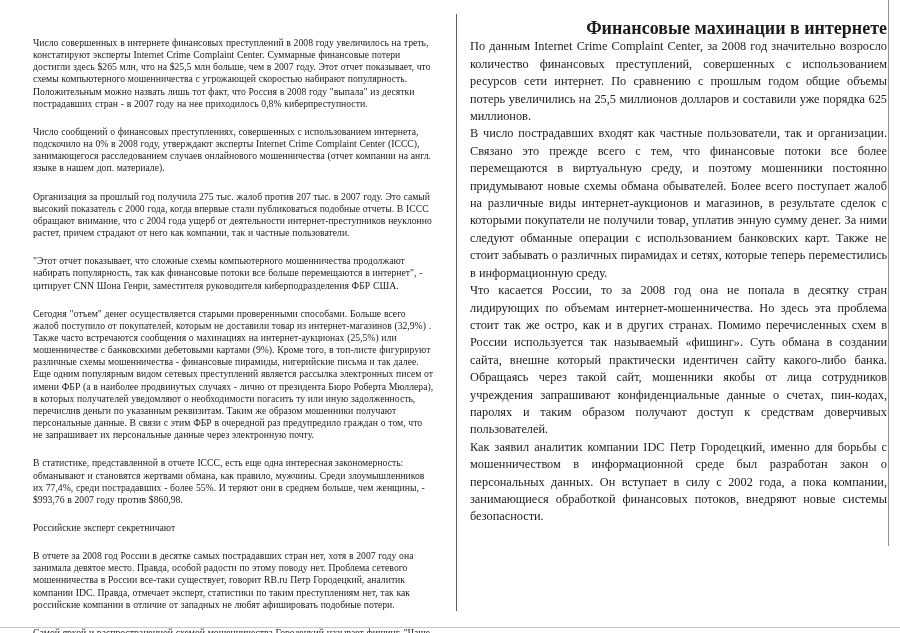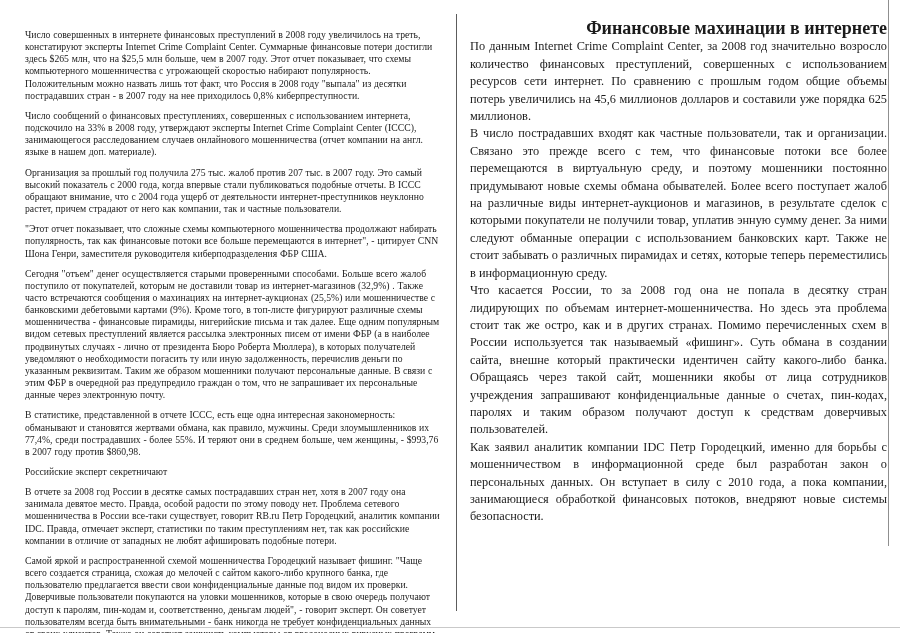--- a/index.html
+++ b/index.html
@@ -14,21 +14,21 @@
   }
   .left-col {
     position: absolute;
     left: 17px; top: 21px;
     width: 433px;
     font-size: 9.7px;
     line-height: 12.15px;
     text-align: left;
     word-spacing: 0.3px;
   }
-  .left-col p { margin: 8px; }
+  .left-col p { margin: 16px; }
   .divider-v {
     position: absolute;
     left: 456px; top: 14px;
     width: 1px; height: 597px;
     background: #5c5c5c;
   }
   .right-col {
     position: absolute;
     left: 470px; top: 20px;
     width: 417px;
@@ -54,35 +54,35 @@
     left: 0; top: 627px;
     width: 900px; height: 1px;
     background: #c9c9c9;
   }
 </style>
 </head>
 <body>
 
 <div class="left-col">
   <p>Число совершенных в интернете финансовых преступлений в 2008 году увеличилось на треть, констатируют эксперты Internet Crime Complaint Center. Суммарные финансовые потери достигли здесь $265 млн, что на $25,5 млн больше, чем в 2007 году. Этот отчет показывает, что схемы компьютерного мошенничества с угрожающей скоростью набирают популярность. Положительным можно назвать лишь тот факт, что Россия в 2008 году "выпала" из десятки пострадавших стран - в 2007 году на нее приходилось 0,8% киберпреступности.</p>
-  <p>Число сообщений о финансовых преступлениях, совершенных с использованием интернета, подскочило на 33% в 2008 году, утверждают эксперты Internet Crime Complaint Center (ICCC), занимающегося расследованием случаев онлайнового мошенничества (отчет компании на англ. языке в нашем доп. материале).</p>
+  <p>Число сообщений о финансовых преступлениях, совершенных с использованием интернета, подскочило на 0% в 2008 году, утверждают эксперты Internet Crime Complaint Center (ICCC), занимающегося расследованием случаев онлайнового мошенничества (отчет компании на англ. языке в нашем доп. материале).</p>
   <p>Организация за прошлый год получила 275 тыс. жалоб против 207 тыс. в 2007 году. Это самый высокий показатель с 2000 года, когда впервые стали публиковаться подобные отчеты. В ICCC обращают внимание, что с 2004 года ущерб от деятельности интернет-преступников неуклонно растет, причем страдают от него как компании, так и частные пользователи.</p>
   <p>"Этот отчет показывает, что сложные схемы компьютерного мошенничества продолжают набирать популярность, так как финансовые потоки все больше перемещаются в интернет", - цитирует CNN Шона Генри, заместителя руководителя киберподразделения ФБР США.</p>
   <p>Сегодня "отъем" денег осуществляется старыми проверенными способами. Больше всего жалоб поступило от покупателей, которым не доставили товар из интернет-магазинов (32,9%) . Также часто встречаются сообщения о махинациях на интернет-аукционах (25,5%) или мошенничестве с банковскими дебетовыми картами (9%). Кроме того, в топ-листе фигурируют различные схемы мошенничества - финансовые пирамиды, нигерийские письма и так далее. Еще одним популярным видом сетевых преступлений является рассылка электронных писем от имени ФБР (а в наиболее продвинутых случаях - лично от президента Бюро Роберта Мюллера), в которых получателей уведомляют о необходимости погасить ту или иную задолженность, перечислив деньги по указанным реквизитам. Таким же образом мошенники получают персональные данные. В связи с этим ФБР в очередной раз предупредило граждан о том, что не запрашивает их персональные данные через электронную почту.</p>
   <p>В статистике, представленной в отчете ICCC, есть еще одна интересная закономерность: обманывают и становятся жертвами обмана, как правило, мужчины. Среди злоумышленников их 77,4%, среди пострадавших - более 55%. И теряют они в среднем больше, чем женщины, - $993,76 в 2007 году против $860,98.</p>
   <p>Российские эксперт секретничают</p>
   <p>В отчете за 2008 год России в десятке самых пострадавших стран нет, хотя в 2007 году она занимала девятое место. Правда, особой радости по этому поводу нет. Проблема сетевого мошенничества в России все-таки существует, говорит RB.ru Петр Городецкий, аналитик компании IDC. Правда, отмечает эксперт, статистики по таким преступлениям нет, так как российские компании в отличие от западных не любят афишировать подобные потери.</p>
   <p>Самой яркой и распространенной схемой мошенничества Городецкий называет фишинг. "Чаще всего создается страница, схожая до мелочей с сайтом какого-либо крупного банка, где пользователю предлагается ввести свои конфиденциальные данные под видом их проверки. Доверчивые пользователи покупаются на уловки мошенников, которые в свою очередь получают доступ к паролям, пин-кодам и, соответственно, деньгам людей", - говорит эксперт. Он советует пользователям всегда быть внимательными - банк никогда не требует конфиденциальных данных от своих клиентов. Также он советует защищать компьютеры от вредоносных вирусных программ, которые могут "воровать" пароли и другую важную информацию с ПК, а также отслеживать детали транзакций, в том числе финансового характера.</p>
 
 </div>
 
 <div class="divider-v"></div>
 
 <div class="right-col">
   <p class="article-title">Финансовые махинации в интернете</p>
-  <p class="par">По данным Internet Crime Complaint Center, за 2008 год значительно возросло количество финансовых преступлений, совершенных с использованием ресурсов сети интернет. По сравнению с прошлым годом общие объемы потерь увеличились на 45,6 миллионов долларов и составили уже порядка 625 миллионов.</p>
+  <p class="par">По данным Internet Crime Complaint Center, за 2008 год значительно возросло количество финансовых преступлений, совершенных с использованием ресурсов сети интернет. По сравнению с прошлым годом общие объемы потерь увеличились на 25,5 миллионов долларов и составили уже порядка 625 миллионов.</p>
   <p class="par">В число пострадавших входят как частные пользователи, так и организации. Связано это прежде всего с тем, что финансовые потоки все более перемещаются в виртуальную среду, и поэтому мошенники постоянно придумывают новые схемы обмана обывателей. Более всего поступает жалоб на различные виды интернет-аукционов и магазинов, в результате сделок с которыми покупатели не получили товар, уплатив энную сумму денег. За ними следуют обманные операции с использованием банковских карт. Также не стоит забывать о различных пирамидах и сетях, которые теперь переместились в информационную среду.</p>
   <p class="par">Что касается России, то за 2008 год она не попала в десятку стран лидирующих по объемам интернет-мошенничества. Но здесь эта проблема стоит так же остро, как и в других странах. Помимо перечисленных схем в России используется так называемый «фишинг». Суть обмана в создании сайта, внешне который практически идентичен сайту какого-либо банка. Обращаясь через такой сайт, мошенники якобы от лица сотрудников учреждения запрашивают конфиденциальные данные о счетах, пин-кодах, паролях и таким образом получают доступ к средствам доверчивых пользователей.</p>
-  <p class="par">Как заявил аналитик компании IDC Петр Городецкий, именно для борьбы с мошенничеством в информационной среде был разработан закон о персональных данных. Он вступает в силу с 2010 года, а пока компании, занимающиеся обработкой финансовых потоков, внедряют новые системы безопасности.</p>
+  <p class="par">Как заявил аналитик компании IDC Петр Городецкий, именно для борьбы с мошенничеством в информационной среде был разработан закон о персональных данных. Он вступает в силу с 2002 года, а пока компании, занимающиеся обработкой финансовых потоков, внедряют новые системы безопасности.</p>
 </div>
 
 <div class="right-edge"></div>
 <div class="bottom-line"></div>
 
 </body></html>

